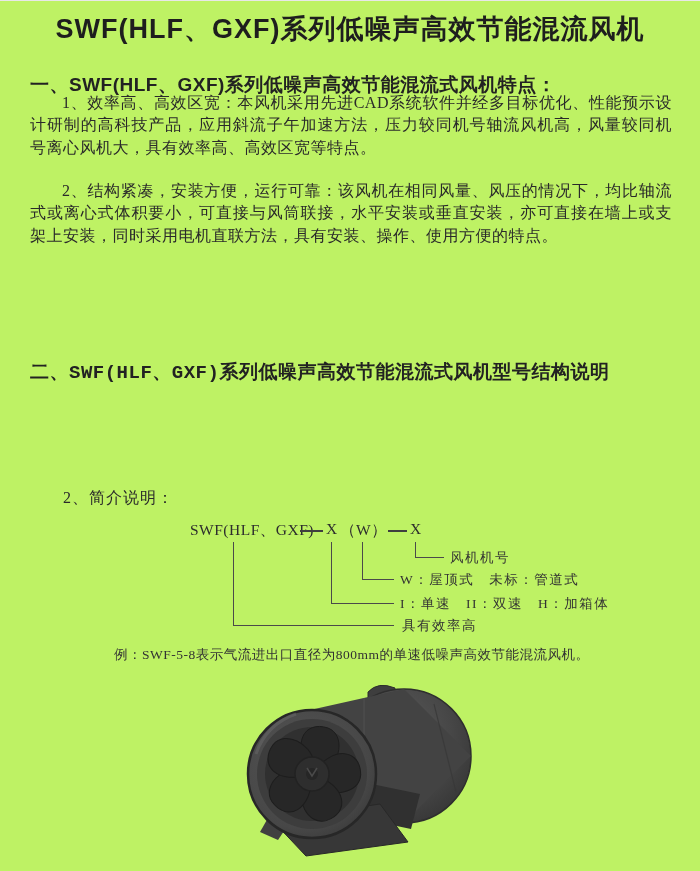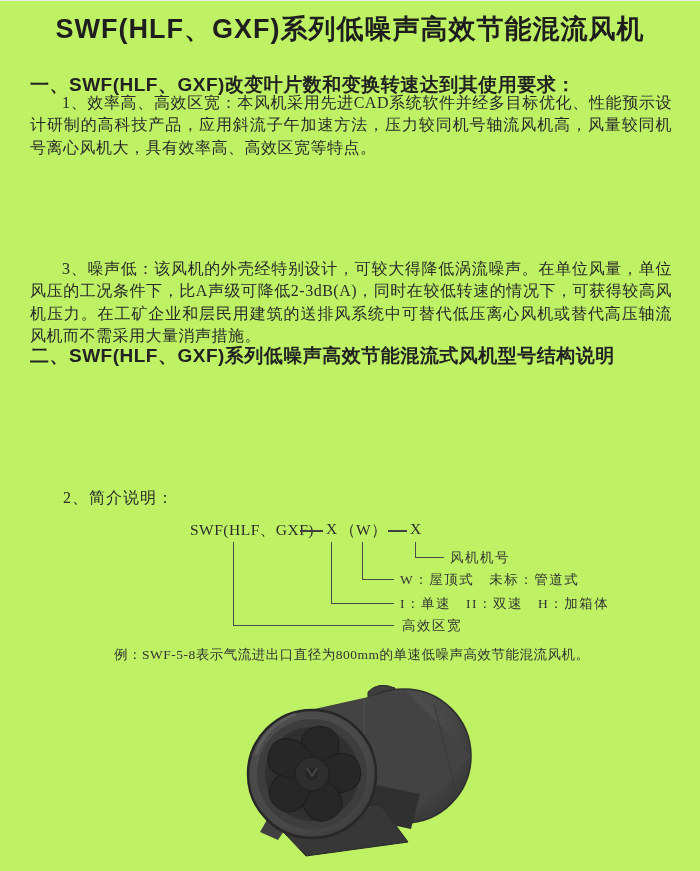--- a/index.html
+++ b/index.html
@@ -26,21 +26,21 @@
   .sec-head{
     left:30px;right:20px;
     font-family:"Liberation Sans", sans-serif;
     font-weight:700;
     font-size:19px;
     letter-spacing:.5px;
     color:#222;
     margin:0;
   }
   .sec1-head{top:71px;}
-  .sec2-head{top:342px;}
+  .sec2-head{top:358px;font-family:Liberation Mono, monospace;}
   .body-p{
     left:30px;width:642px;
     font-size:16px;
     line-height:22.3px;
     text-align:justify;
     text-indent:2em;
     word-break:break-all;
     letter-spacing:.5px;
     margin:0;
     color:#2a2a2a;
@@ -91,24 +91,24 @@
   }
   .fan-svg{left:212px;top:681px;}
 </style>
 </head>
 <body>
 
 <div class="page">
 
   <h1 class="abs doc-title">SWF(HLF、GXF)系列低噪声高效节能混流风机</h1>
 
-  <h2 class="abs sec-head sec1-head">一、SWF(HLF、GXF)改变叶片数和变换转速达到其使用要求：</h2>
+  <h2 class="abs sec-head sec1-head">一、SWF(HLF、GXF)系列低噪声高效节能混流式风机特点：</h2>
 
   <p class="abs body-p p1">1、效率高、高效区宽：本风机采用先进CAD系统软件并经多目标优化、性能预示设计研制的高科技产品，应用斜流子午加速方法，压力较同机号轴流风机高，风量较同机号离心风机大，具有效率高、高效区宽等特点。</p>
-  <p class="abs body-p p3">3、噪声低：该风机的外壳经特别设计，可较大得降低涡流噪声。在单位风量，单位风压的工况条件下，比A声级可降低2-3dB(A)，同时在较低转速的情况下，可获得较高风机压力。在工矿企业和层民用建筑的送排风系统中可替代低压离心风机或替代高压轴流风机而不需采用大量消声措施。</p>
+  <p class="abs body-p p2">2、结构紧凑，安装方便，运行可靠：该风机在相同风量、风压的情况下，均比轴流式或离心式体积要小，可直接与风筒联接，水平安装或垂直安装，亦可直接在墙上或支架上安装，同时采用电机直联方法，具有安装、操作、使用方便的特点。</p>
 
   <h2 class="abs sec-head sec2-head">二、SWF(HLF、GXF)系列低噪声高效节能混流式风机型号结构说明</h2>
 
 
   <div class="abs intro-label">2、简介说明：</div>
 
   <div>
     <span class="abs f-seg f-base">SWF(HLF、GXF)</span>
     <div class="abs dash dash1"></div>
     <span class="abs f-seg f-x1">X</span>
@@ -117,21 +117,21 @@
     <span class="abs f-seg f-x2">X</span>
 
     <div class="abs conn c1"></div>
     <div class="abs conn c2"></div>
     <div class="abs conn c3"></div>
     <div class="abs conn c4"></div>
 
     <span class="abs d-label lab-number">风机机号</span>
     <span class="abs d-label lab-roof">W：屋顶式　未标：管道式</span>
     <span class="abs d-label lab-speed">I：单速　II：双速　H：加箱体</span>
-    <span class="abs d-label lab-mixed">高效区宽</span>
+    <span class="abs d-label lab-mixed">具有效率高</span>
   </div>
 
   <p class="abs example">例：SWF-5-8表示气流进出口直径为800mm的单速低噪声高效节能混流风机。</p>
 
   <svg class="abs fan-svg" width="305" height="185" viewBox="0 0 305 185" xmlns="http://www.w3.org/2000/svg">
     <defs>
       <radialGradient id="gBody" cx="40%" cy="35%" r="75%">
         <stop offset="0%" stop-color="#5c5c5c"></stop>
         <stop offset="60%" stop-color="#474747"></stop>
         <stop offset="100%" stop-color="#343434"></stop>

